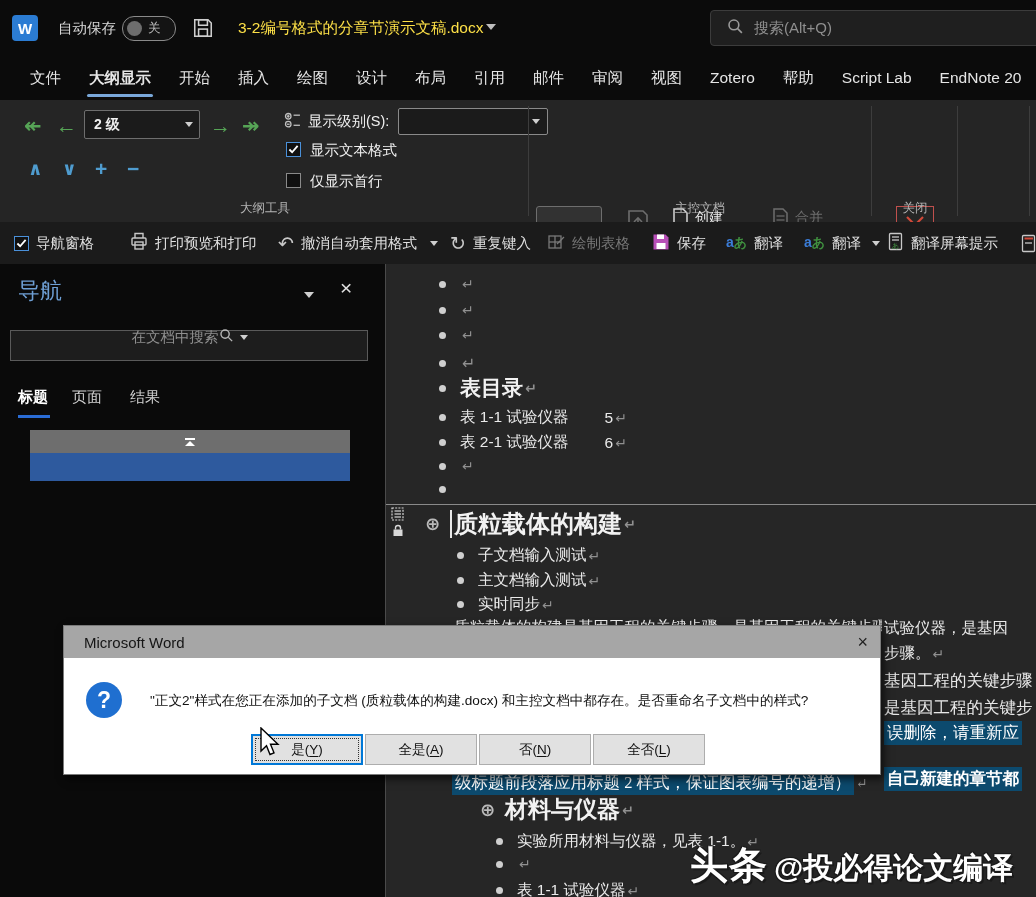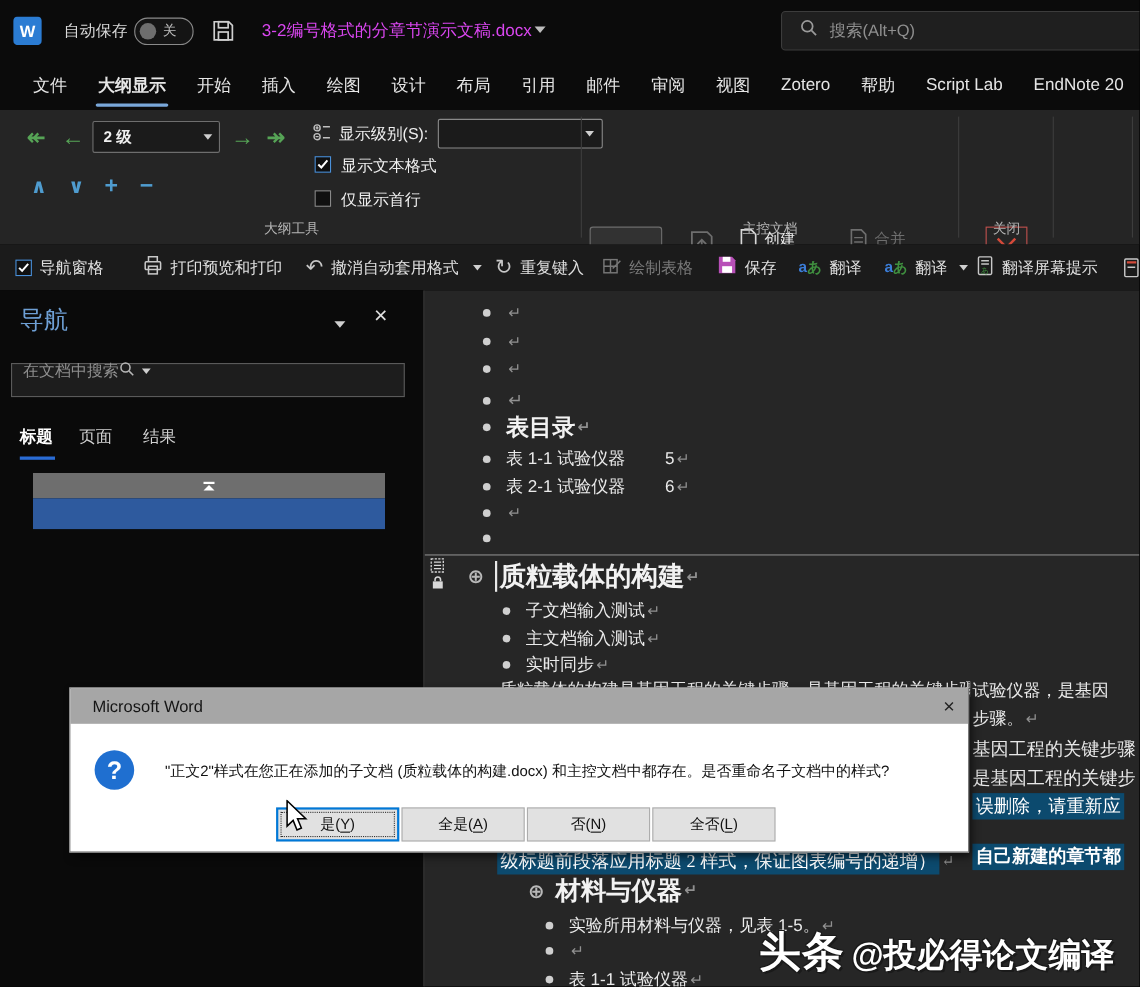--- a/index.html
+++ b/index.html
@@ -6,21 +6,21 @@
   .screen{position:relative;width:1036px;height:897px;overflow:hidden;background:#101010;
           font-family:"Liberation Sans","DejaVu Sans",sans-serif;-webkit-font-smoothing:antialiased;}
   .abs{position:absolute;}
 
   
   .titlebar{position:absolute;left:0;top:0;width:1036px;height:56px;background:#0b0b0b;}
   .autosave-label{color:#d8d8d8;font-size:14.5px;}
   .toggle{width:52px;height:23px;border:1.5px solid #8a8a8a;border-radius:12px;display:flex;align-items:center;background:#141414;}
   .toggle .knob{width:15px;height:15px;border-radius:50%;background:#6e6e6e;margin-left:4px;}
   .toggle .state{color:#bdbdbd;font-size:12.5px;margin-left:6px;}
-  .doc-title{color:#d946ef;font-size:15.5px;}
+  .doc-title{color:#fde047;font-size:15.5px;}
   .chev-down{width:0;height:0;border-left:5px solid transparent;border-right:5px solid transparent;border-top:6px solid #bdbdbd;display:inline-block;}
   .searchbox{position:absolute;left:710px;top:10px;width:340px;height:36px;background:#1f1f1f;border:1px solid #3c3c3c;border-radius:4px;display:flex;align-items:center;gap:10px;padding-left:16px;box-sizing:border-box;}
   .searchbox .ph{color:#8f8f8f;font-size:15px;}
 
   
   .tabrow{position:absolute;left:0;top:56px;width:1036px;height:44px;background:#0b0b0b;display:flex;align-items:center;padding-left:16px;box-sizing:border-box;}
   .rtab{color:#e6e6e6;font-size:15.5px;padding:0 14px;position:relative;height:44px;display:flex;align-items:center;}
   .rtab.active{font-weight:bold;}
   .rtab.active::after{content:"";position:absolute;left:12px;right:12px;bottom:3px;height:3px;background:#79a7d9;border-radius:2px;}
 
@@ -50,21 +50,21 @@
   .quickbar{position:absolute;left:0;top:222px;width:1036px;height:42px;background:#1b1b1b;border-bottom:1px solid #000;}
   .qitem{position:absolute;top:0;height:42px;display:flex;align-items:center;gap:7px;font-size:14.5px;color:#e0e0e0;white-space:nowrap;}
   .qitem.dis{color:#787878;}
   .qglyph{font-size:19px;color:#c8c8c8;line-height:1;}
   .tr-a{color:#3b7dd8;font-weight:bold;font-size:14px;}
   .tr-b{color:#3f8f3f;font-weight:bold;font-size:13px;}
 
   
   .navpane{position:absolute;left:0;top:264px;width:386px;height:633px;background:#0a0a0a;border-right:1px solid #4a4a4a;box-sizing:border-box;}
   .nav-title{position:absolute;left:18px;top:12px;font-size:22px;color:#6e9fd4;}
-  .nav-search{position:absolute;left:10px;top:66px;width:358px;height:31px;background:#1d1d1d;border:1px solid #5a5a5a;display:flex;align-items:center;justify-content:flex-start;padding:0 9px 16px 10px;box-sizing:border-box;}
+  .nav-search{position:absolute;left:10px;top:66px;width:358px;height:31px;background:#1d1d1d;border:1px solid #5a5a5a;display:flex;align-items:center;justify-content:center;padding:0 9px 16px 10px;box-sizing:border-box;}
   .nav-search .ph{color:#8f8f8f;font-size:14.5px;}
   .ntab{position:absolute;top:124px;font-size:15px;color:#d2d2d2;}
   .ntab.active{color:#ffffff;font-weight:bold;}
   .ntab-underline{position:absolute;left:18px;top:151px;width:32px;height:3px;background:#2a6cd5;}
   .navbar-gray{position:absolute;left:30px;top:166px;width:320px;height:23px;background:#6e6e6e;display:flex;align-items:center;justify-content:center;}
   .navbar-blue{position:absolute;left:30px;top:189px;width:320px;height:28px;background:#2e5a9e;}
   .collapse-glyph{display:flex;flex-direction:column;align-items:center;}
   .collapse-glyph .bar{width:10px;height:2px;background:#fff;margin-bottom:1px;}
   .collapse-glyph .tri{width:0;height:0;border-left:5px solid transparent;border-right:5px solid transparent;border-bottom:5px solid #fff;}
 
@@ -495,21 +495,21 @@
       <span class="pmark">↵</span>
     </div>
 
     <div class="drow h2row" style="left:94px;top:530px;">
       <span class="hplus">⊕</span>
       <span>材料与仪器</span>
       <span class="pmark">↵</span>
     </div>
     <div class="drow" style="left:110px;top:567px;">
       <span class="bullet"></span>
-      <span>实验所用材料与仪器，见表 1-5。</span>
+      <span>实验所用材料与仪器，见表 1-1。</span>
       <span class="pmark">↵</span>
     </div>
     <div class="drow" style="left:110px;top:592px;">
         <span class="bullet"></span>
         <span class="pmark">↵</span>
       </div>
     <div class="drow" style="left:110px;top:616px;">
       <span class="bullet"></span>
       <span>表 1-1 试验仪器</span>
       <span class="pmark">↵</span>

